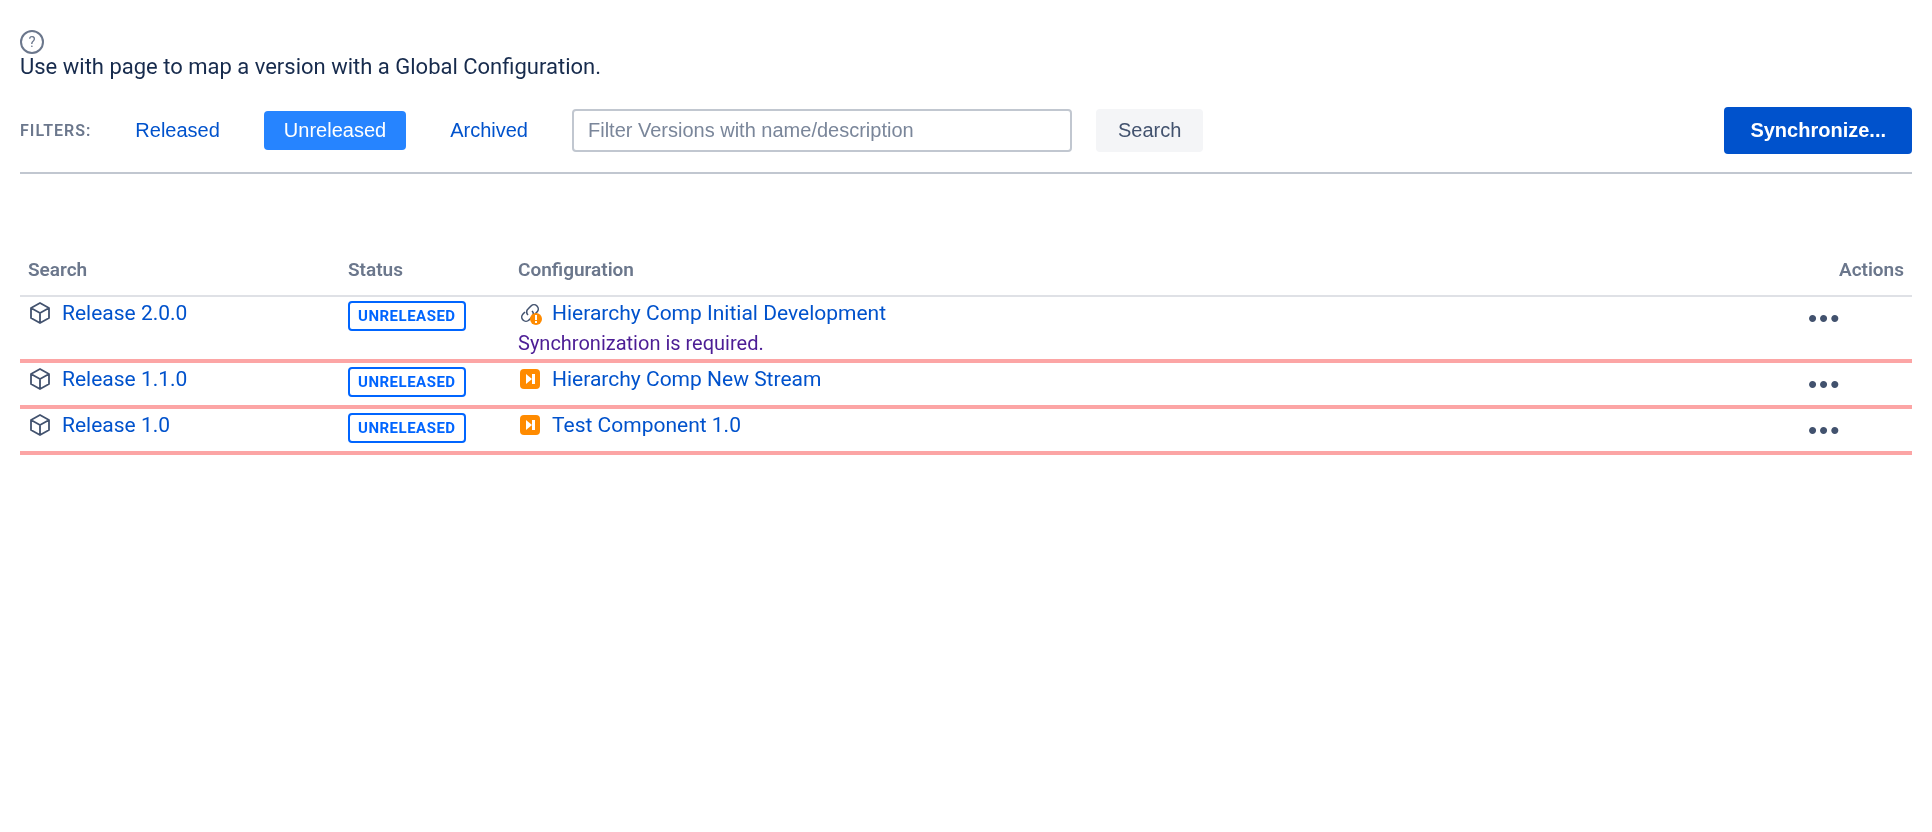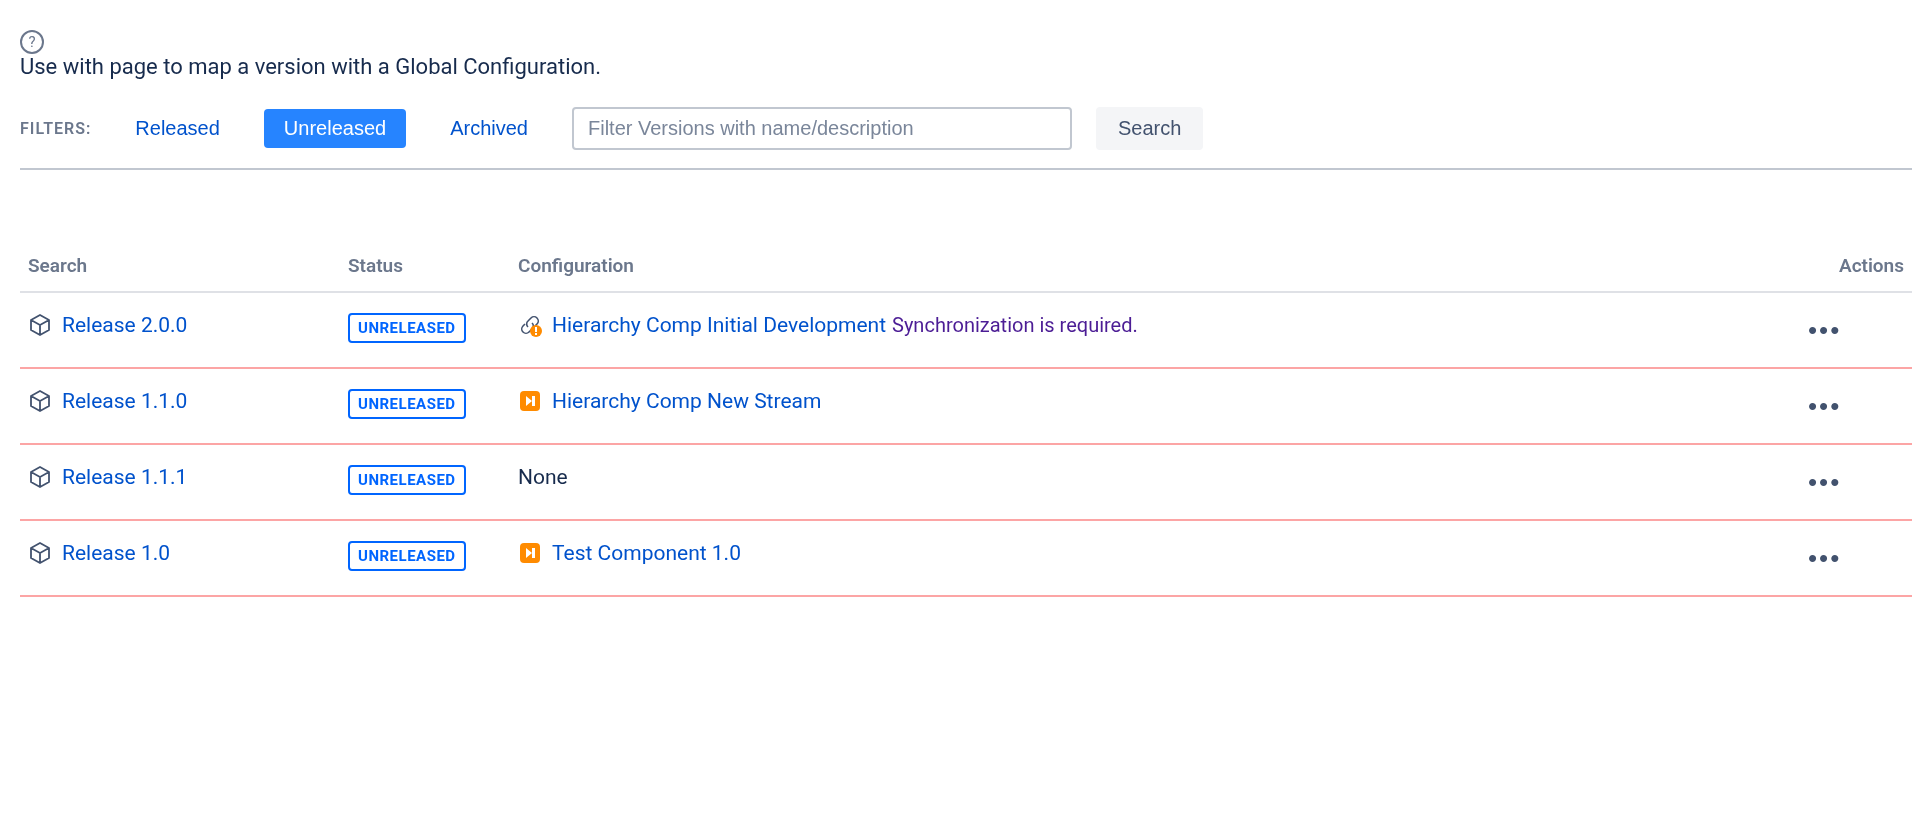--- a/index.html
+++ b/index.html
@@ -102,22 +102,22 @@
   th {
     text-align: left;
     font-size: 19px;
     font-weight: 600;
     color: #6b778c;
     padding: 14px 8px;
     border-bottom: 2px solid #dfe1e6;
   }
   th.col-actions { text-align: right; width: 120px; }
   td {
-    padding: 20px 8px;
-    border-bottom: 2px solid #fca5a5;
+    padding: 4px 8px;
+    border-bottom: 4px solid #fca5a5;
     vertical-align: top;
     font-size: 21px;
   }
   .version-cell {
     display: flex;
     align-items: center;
     gap: 10px;
   }
   .package-icon {
     display: inline-flex;
@@ -130,20 +130,21 @@
     border: 2px solid #0065ff;
     color: #0065ff;
     font-weight: 700;
     font-size: 15px;
     padding: 4px 8px;
     border-radius: 4px;
     letter-spacing: 0.5px;
   }
   .config-cell {
     display: flex;
+    flex-direction: column;
     gap: 6px;
   }
   .config-line {
     display: flex;
     align-items: center;
     gap: 10px;
   }
   .config-link { color: #0052cc; }
   .config-none { color: #172b4d; }
   .config-note { color: #4c1d95; font-size: 20px; }
@@ -176,20 +177,21 @@
 <p class="subtitle">Use with page to map a version with a Global Configuration.</p>
 
 <div class="filter-bar">
   <span class="filters-label">FILTERS:</span>
   <button class="filter-btn">Released</button>
   <button class="filter-btn active">Unreleased</button>
   <button class="filter-btn">Archived</button>
   <input class="search-input" type="text" placeholder="Filter Versions with name/description" style="">
   <button class="search-btn">Search</button>
   <div class="spacer"></div>
+  <button class="sync-btn">Synchronize...</button>
 </div>
 
 <table>
   <thead>
     <tr>
       <th class="col-version">Search</th>
       <th class="col-status">Status</th>
       <th>Configuration</th>
       <th class="col-actions">Actions</th>
     </tr>
@@ -236,41 +238,20 @@
         <td><span class="status-badge">UNRELEASED</span></td>
         <td>
           <div class="config-cell">
             <div class="config-line">
               <span class="stream-icon">
                 <svg viewBox="0 0 24 24" width="24" height="24">
                   <use href="#svg-stream"></use>
                 </svg>
               </span>
               <span class="config-link">Hierarchy Comp New Stream</span>
-            </div>
-          </div>
-        </td>
-        <td class="actions-cell"><button class="dots-btn">•••</button></td>
-      </tr>
-      <tr>
-        <td>
-          <div class="version-cell">
-            <span class="package-icon">
-              <svg viewBox="0 0 24 24" width="24" height="24">
-                <use href="#svg-package"></use>
-              </svg>
-            </span>
-            <a class="version-link">Release 1.1.1</a>
-          </div>
-        </td>
-        <td><span class="status-badge">UNRELEASED</span></td>
-        <td>
-          <div class="config-cell">
-            <div class="config-line">
-              <span class="config-none">None</span>
             </div>
           </div>
         </td>
         <td class="actions-cell"><button class="dots-btn">•••</button></td>
       </tr>
       <tr>
         <td>
           <div class="version-cell">
             <span class="package-icon">
               <svg viewBox="0 0 24 24" width="24" height="24">

